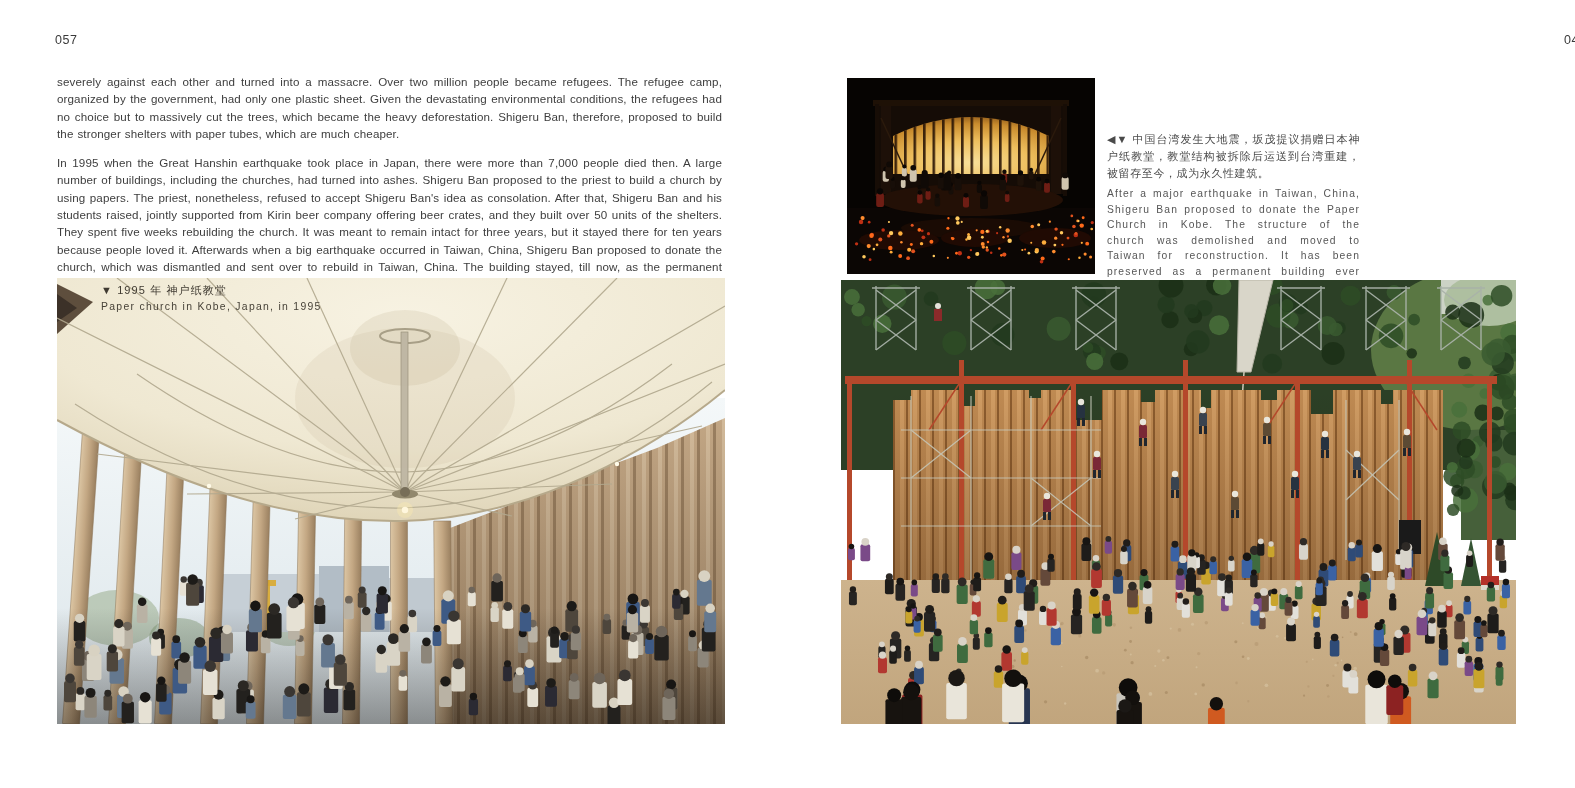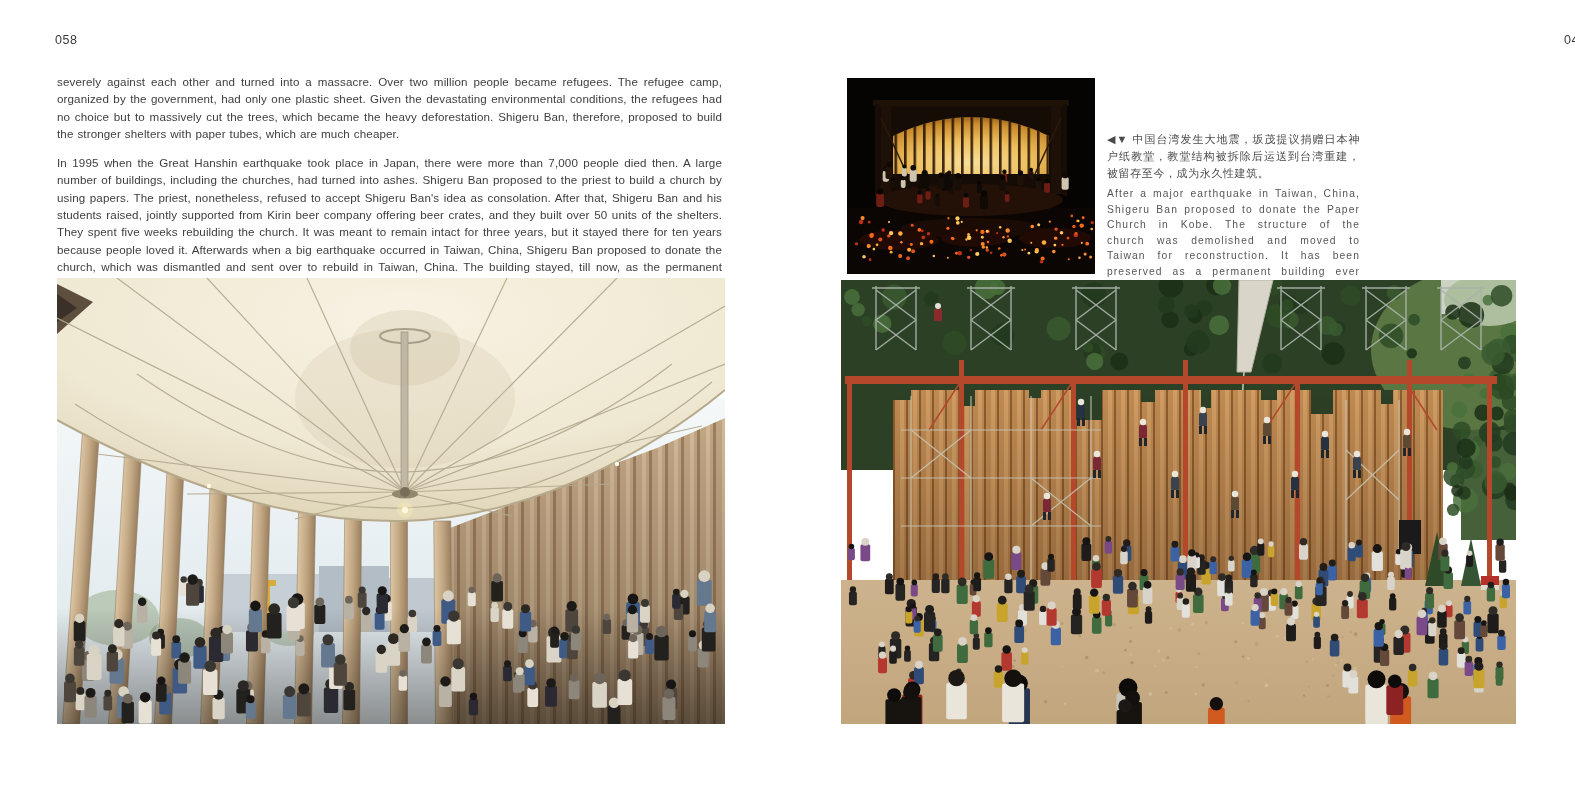--- a/index.html
+++ b/index.html
@@ -39,21 +39,21 @@
     font-size:10.3px;line-height:15.6px;color:#565656;
     text-align:justify;letter-spacing:1.1px;word-spacing:1px;margin-top:4px !important;
   }
 </style>
 </head>
 <body>
 
 <div class="spread">
 
   <div>
-    <div class="page-num pn-left">058</div>
+    <div class="page-num pn-left">057</div>
 
     <div class="text-col">
       <p>severely against each other and turned into a massacre. Over two million people became refugees. The refugee camp, organized by the government, had only one plastic sheet. Given the devastating environmental conditions, the refugees had no choice but to massively cut the trees, which became the heavy deforestation. Shigeru Ban, therefore, proposed to build the stronger shelters with paper tubes, which are much cheaper.</p>
       <p>In 1995 when the Great Hanshin earthquake took place in Japan, there were more than 7,000 people died then. A large number of buildings, including the churches, had turned into ashes. Shigeru Ban proposed to the priest to build a church by using papers. The priest, nonetheless, refused to accept Shigeru Ban's idea as consolation. After that, Shigeru Ban and his students raised, jointly supported from Kirin beer company offering beer crates, and they built over 50 units of the shelters. They spent five weeks rebuilding the church. It was meant to remain intact for three years, but it stayed there for ten years because people loved it. Afterwards when a big earthquake occurred in Taiwan, China, Shigeru Ban proposed to donate the church, which was dismantled and sent over to rebuild in Taiwan, China. The building stayed, till now, as the permanent church.</p>
     </div>
 
     <figure class="photo photo-left">
       <svg viewBox="0 0 668 446" preserveAspectRatio="none">
         <defs>
           <linearGradient id="skyWin" x1="0" y1="0" x2="0" y2="1">
@@ -380,20 +380,24 @@
             <circle cx="345.8790336837992" cy="395.37145520281047" r="3.461914036702365" fill="#6e655a"></circle>
             <rect x="647.221208635252" y="333.1947686920501" width="11.972407725639641" height="21.071437597125772" rx="2" fill="#64788f"></rect>
             <circle cx="653.2074124980718" cy="330.3213908378966" r="4.788963090255857" fill="#d8d2c2"></circle>
             <rect x="27.387737052398734" y="417.8485489442013" width="12.39616651670076" height="21.817253069393338" rx="2" fill="#8d867a"></rect>
             <circle cx="33.585820310749114" cy="414.87346898019314" r="4.958466606680304" fill="#1d1b18"></circle>
             <rect x="588.1081874470692" y="360.5811032237299" width="8.824680256191641" height="15.53143725089729" rx="2" fill="#3e5a85"></rect>
             <circle cx="592.520527575165" cy="358.4631799622439" r="3.5298721024766566" fill="#1d1b18"></circle>
           </g>
       </svg>
 
+      <figcaption class="cap-overlay">
+        <div class="cap-zh">▼ 1995 年 神户纸教堂</div>
+        <div class="cap-en">Paper church in Kobe, Japan, in 1995</div>
+      </figcaption>
     </figure>
   </div>
 
   <div>
     <div class="page-num pn-right">043</div>
 
     <figure class="photo photo-night">
       <svg viewBox="0 0 248 196" preserveAspectRatio="none">
         <defs>
           <radialGradient id="nglow" cx="0.5" cy="0.8" r="0.85">

